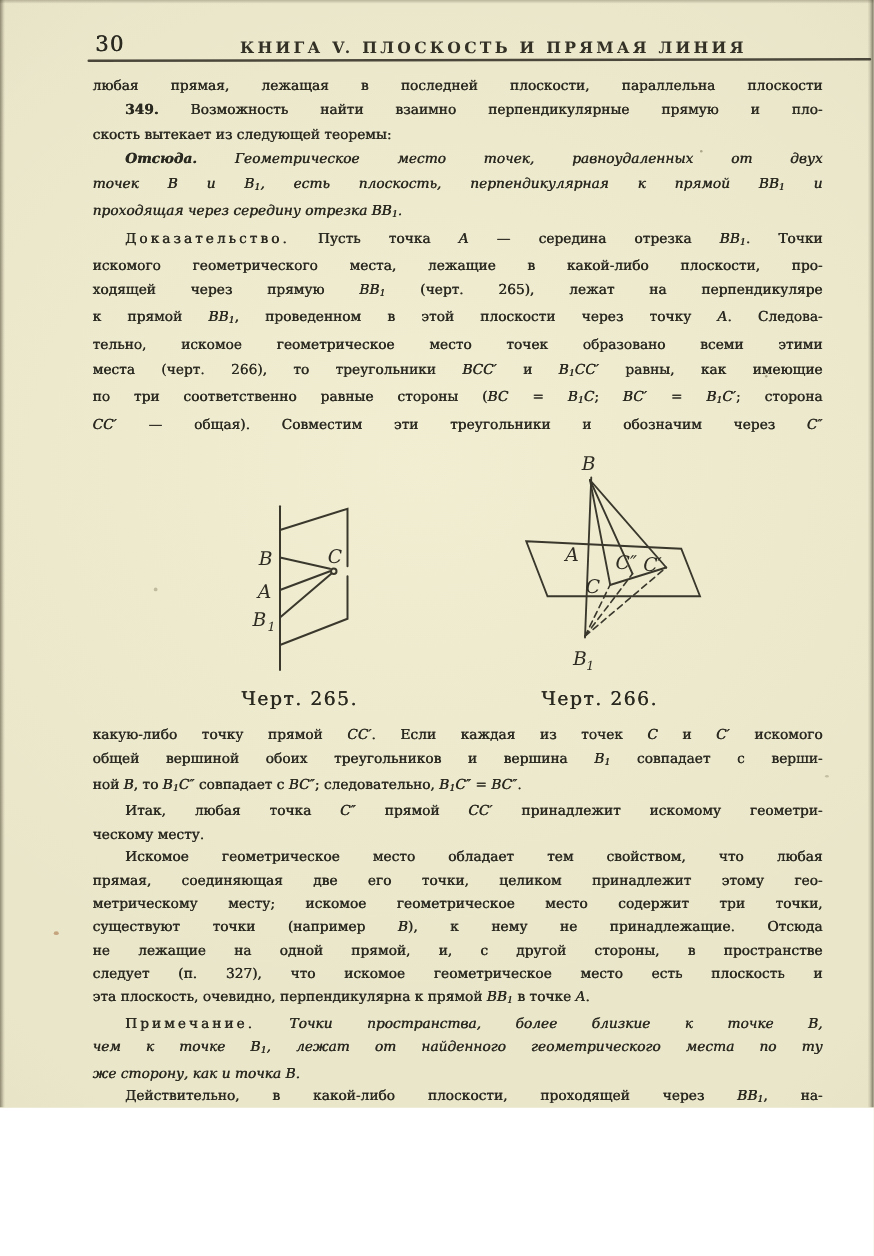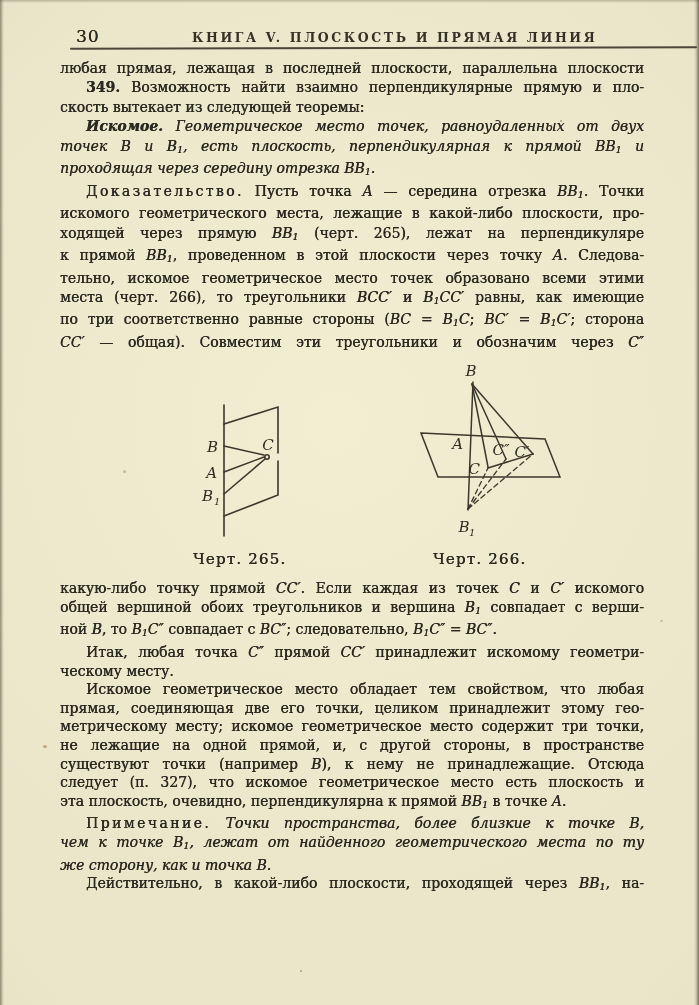--- a/index.html
+++ b/index.html
@@ -1,18 +1,18 @@
 <!DOCTYPE html>
 <html><head>
 <meta charset="utf-8">
 <style>
   html,body{margin:0;padding:0;}
   .page{
     position:relative;
-    width:699px;height:1005px;
+    width:699px;height:886px;
     overflow:hidden;
     background:
       radial-gradient(ellipse 130% 90% at 48% 42%, rgba(255,252,225,0.35) 0%, rgba(255,252,225,0) 55%),
       radial-gradient(ellipse 120% 110% at 50% 50%, #eae6ca 55%, #ddd8b9 92%, #d3cdae 100%),
       #e6e2c6;
     font-family:"DejaVu Serif","Liberation Serif",serif;
     color:#2b2a21;
   }
   .edge-left{position:absolute;left:0;top:0;width:4px;height:100%;
     background:linear-gradient(90deg, rgba(70,64,44,0.55), rgba(70,64,44,0.12) 70%, rgba(70,64,44,0));}
@@ -23,21 +23,21 @@
   .speck{position:absolute;border-radius:50%;background:#6b6448;opacity:0.5;}
 
   .page-number{position:absolute;left:76px;top:26px;font-size:17px;letter-spacing:1px;
     text-shadow:0.3px 0 currentColor;}
   .running-header{position:absolute;left:180px;top:30px;width:300px;text-align:center;
     font-size:12.5px;font-weight:bold;letter-spacing:2.6px;white-space:nowrap;
     color:#333126;margin-left:12px;}
   .header-rule{position:absolute;left:70px;top:47px;width:627px;height:2.4px;
     background:#38352a;border-radius:1px;transform:rotate(-0.12deg);opacity:0.9;}
 
-  .textblock{position:absolute;left:60px;width:584px;font-size:14px;
+  .textblock{position:absolute;left:74px;width:584px;font-size:11px;
     text-shadow:0.35px 0 currentColor;}
   #upper-text{top:59px;line-height:19.4px;}
   #lower-text{top:579px;line-height:18.6px;}
   .tline{text-align:justify;text-align-last:justify;white-space:normal;}
   .tline.last{text-align-last:left;}
   .tline.ind{text-indent:26px;}
   .s-r{}
   .s-i{font-style:italic;}
   .s-b{font-weight:bold;}
   .s-bi{font-weight:bold;font-style:italic;}
@@ -72,21 +72,21 @@
   <div class="speck" style="left:660px;top:620px;width:3px;height:2px;opacity:0.3;"></div>
 
   <div class="page-number">30</div>
   <div class="running-header">КНИГА V. ПЛОСКОСТЬ И ПРЯМАЯ ЛИНИЯ</div>
   <div class="header-rule"></div>
 
   <div id="upper-text" class="textblock">
       <div class="tline"><span class="s-r">любая прямая, лежащая в последней плоскости, параллельна плоскости</span></div>
       <div class="tline ind"><span class="s-b">349.</span><span class="s-r"> Возможность найти взаимно перпендикулярные прямую и пло-</span></div>
       <div class="tline last"><span class="s-r">скость вытекает из следующей теоремы:</span></div>
-      <div class="tline ind"><span class="s-bi">Искомое.</span><span class="s-i"> Геометрическое место точек, равноудаленных от двух</span></div>
+      <div class="tline ind"><span class="s-bi">Отсюда.</span><span class="s-i"> Геометрическое место точек, равноудаленных от двух</span></div>
       <div class="tline"><span class="s-i">точек B и B</span><span class="s-is">1</span><span class="s-i">, есть плоскость, перпендикулярная к прямой BB</span><span class="s-is">1</span><span class="s-i"> и</span></div>
       <div class="tline last"><span class="s-i">проходящая через середину отрезка BB</span><span class="s-is">1</span><span class="s-i">.</span></div>
       <div class="tline ind"><span class="s-sp">Доказательство.</span><span class="s-r"> Пусть точка </span><span class="s-i">A</span><span class="s-r"> — середина отрезка </span><span class="s-i">BB</span><span class="s-is">1</span><span class="s-r">. Точки</span></div>
       <div class="tline"><span class="s-r">искомого геометрического места, лежащие в какой-либо плоскости, про-</span></div>
       <div class="tline"><span class="s-r">ходящей через прямую </span><span class="s-i">BB</span><span class="s-is">1</span><span class="s-r"> (черт. 265), лежат на перпендикуляре</span></div>
       <div class="tline"><span class="s-r">к прямой </span><span class="s-i">BB</span><span class="s-is">1</span><span class="s-r">, проведенном в этой плоскости через точку </span><span class="s-i">A</span><span class="s-r">. Следова-</span></div>
       <div class="tline"><span class="s-r">тельно, искомое геометрическое место точек образовано всеми этими</span></div>
       <div class="tline"><span class="s-r">места (черт. 266), то треугольники </span><span class="s-i">BCC′</span><span class="s-r"> и </span><span class="s-i">B</span><span class="s-is">1</span><span class="s-i">CC′</span><span class="s-r"> равны, как имеющие</span></div>
       <div class="tline"><span class="s-r">по три соответственно равные стороны (</span><span class="s-i">BC</span><span class="s-r"> = </span><span class="s-i">B</span><span class="s-is">1</span><span class="s-i">C</span><span class="s-r">; </span><span class="s-i">BC′</span><span class="s-r"> = </span><span class="s-i">B</span><span class="s-is">1</span><span class="s-i">C′</span><span class="s-r">; сторона</span></div>
       <div class="tline"><span class="s-i">CC′</span><span class="s-r"> — общая). Совместим эти треугольники и обозначим через </span><span class="s-i">C″</span></div>
@@ -141,22 +141,22 @@
 
   <div id="lower-text" class="textblock">
       <div class="tline"><span class="s-r">какую-либо точку прямой </span><span class="s-i">CC′</span><span class="s-r">. Если каждая из точек </span><span class="s-i">C</span><span class="s-r"> и </span><span class="s-i">C′</span><span class="s-r"> искомого</span></div>
       <div class="tline"><span class="s-r">общей вершиной обоих треугольников и вершина </span><span class="s-i">B</span><span class="s-is">1</span><span class="s-r"> совпадает с верши-</span></div>
       <div class="tline last"><span class="s-r">ной </span><span class="s-i">B</span><span class="s-r">, то </span><span class="s-i">B</span><span class="s-is">1</span><span class="s-i">C″</span><span class="s-r"> совпадает с </span><span class="s-i">BC″</span><span class="s-r">; следовательно, </span><span class="s-i">B</span><span class="s-is">1</span><span class="s-i">C″</span><span class="s-r"> = </span><span class="s-i">BC″</span><span class="s-r">.</span></div>
       <div class="tline ind"><span class="s-r">Итак, любая точка </span><span class="s-i">C″</span><span class="s-r"> прямой </span><span class="s-i">CC′</span><span class="s-r"> принадлежит искомому геометри-</span></div>
       <div class="tline last"><span class="s-r">ческому месту.</span></div>
       <div class="tline ind"><span class="s-r">Искомое геометрическое место обладает тем свойством, что любая</span></div>
       <div class="tline"><span class="s-r">прямая, соединяющая две его точки, целиком принадлежит этому гео-</span></div>
       <div class="tline"><span class="s-r">метрическому месту; искомое геометрическое место содержит три точки,</span></div>
+      <div class="tline"><span class="s-r">существуют точки (например </span><span class="s-i">B</span><span class="s-r">), к нему не принадлежащие. Отсюда</span></div>
       <div class="tline"><span class="s-r">не лежащие на одной прямой, и, с другой стороны, в пространстве</span></div>
-      <div class="tline"><span class="s-r">существуют точки (например </span><span class="s-i">B</span><span class="s-r">), к нему не принадлежащие. Отсюда</span></div>
       <div class="tline"><span class="s-r">следует (п. 327), что искомое геометрическое место есть плоскость и</span></div>
       <div class="tline last"><span class="s-r">эта плоскость, очевидно, перпендикулярна к прямой </span><span class="s-i">BB</span><span class="s-is">1</span><span class="s-r"> в точке </span><span class="s-i">A</span><span class="s-r">.</span></div>
       <div class="tline ind"><span class="s-sp">Примечание.</span><span class="s-i"> Точки пространства, более близкие к точке B,</span></div>
       <div class="tline"><span class="s-i">чем к точке B</span><span class="s-is">1</span><span class="s-i">, лежат от найденного геометрического места по ту</span></div>
       <div class="tline last"><span class="s-i">же сторону, как и точка B.</span></div>
       <div class="tline ind"><span class="s-r">Действительно, в какой-либо плоскости, проходящей через </span><span class="s-i">BB</span><span class="s-is">1</span><span class="s-r">, на-</span></div>
     </div>
 
 </div>
 

